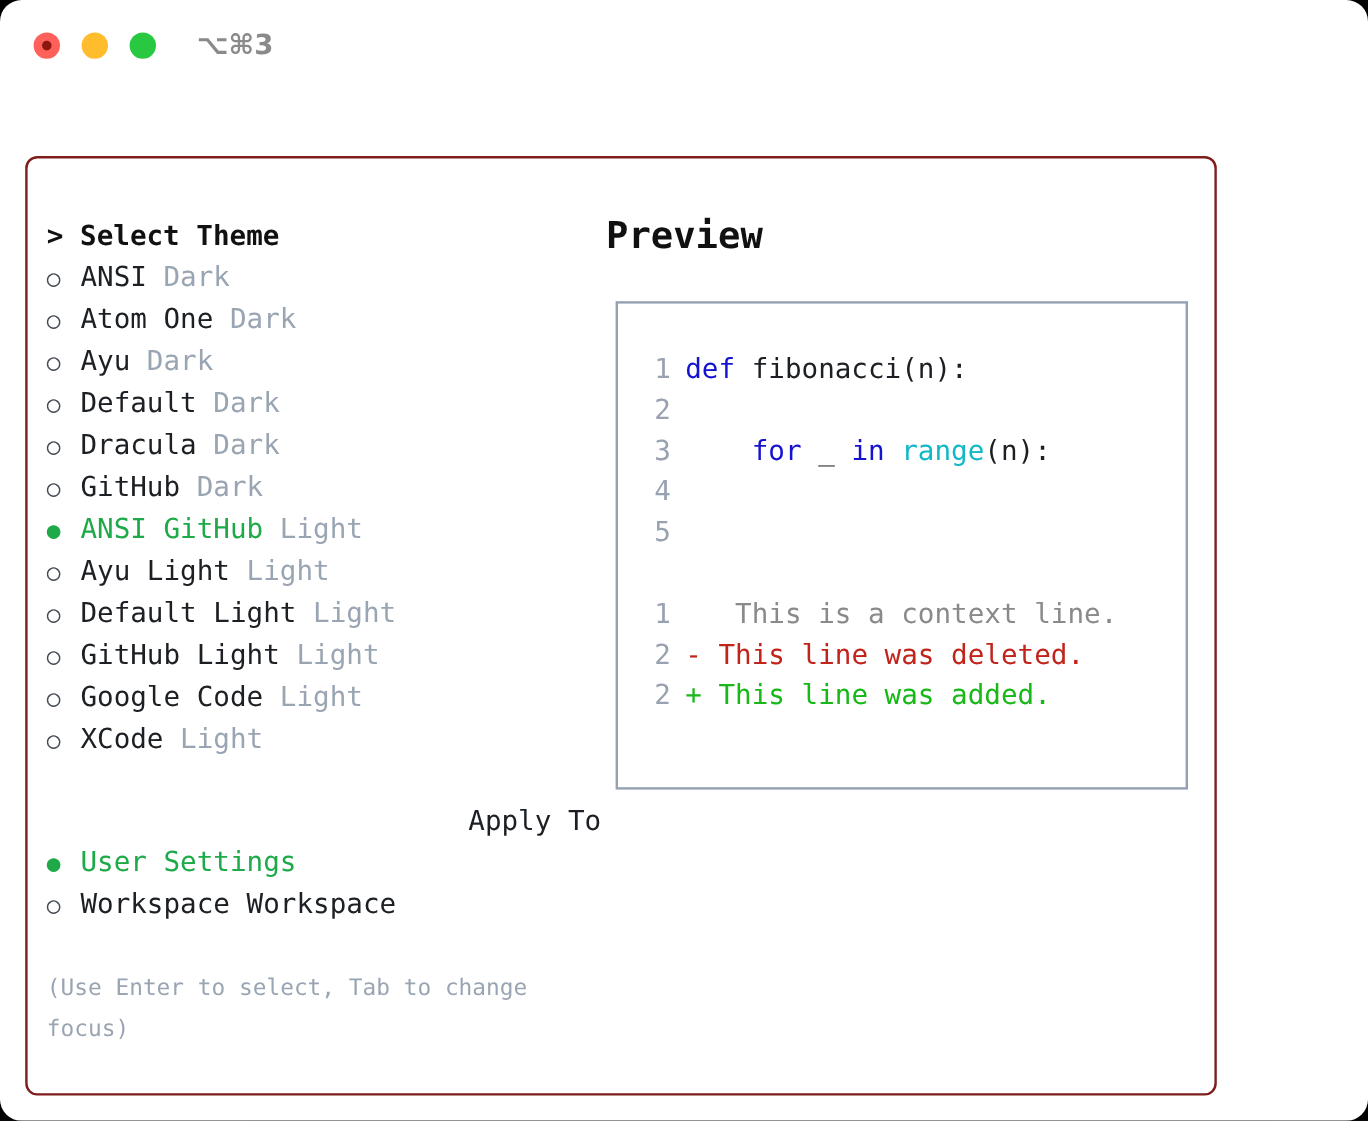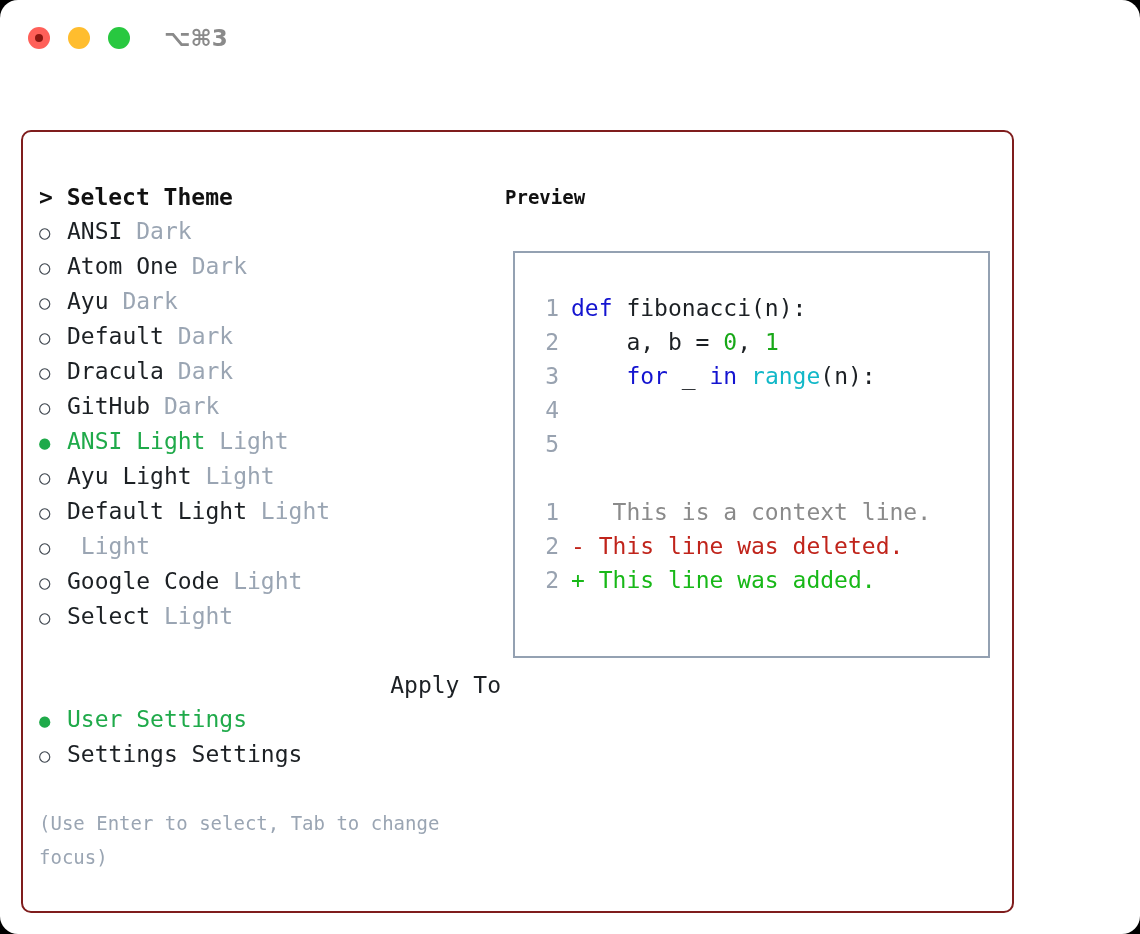--- a/index.html
+++ b/index.html
@@ -135,21 +135,21 @@
     line-height: 34px;
     color: #9aa5b3;
     width: 415px;
     white-space: normal;
     word-spacing: 0px;
   }
   .hint-block { margin-top: 34px; }
 
   
   .preview-title {
-    font-size: 19px;
+    font-size: 31px;
     font-weight: 700;
     color: #111111;
     line-height: 34px;
     margin-left: 4px;
     white-space: pre;
   }
   .code-box {
     margin-top: 37px;
     margin-left: 12px;
     width: 477px;
@@ -204,47 +204,47 @@
       <div class="col-left">
         <div class="list-title">&gt; Select Theme</div>
 
         <div id="theme-rows">
             <div class="row"><span class="marker">○</span><span class="row-label">ANSI</span><span class="row-suffix"> Dark</span></div>
             <div class="row"><span class="marker">○</span><span class="row-label">Atom One</span><span class="row-suffix"> Dark</span></div>
             <div class="row"><span class="marker">○</span><span class="row-label">Ayu</span><span class="row-suffix"> Dark</span></div>
             <div class="row"><span class="marker">○</span><span class="row-label">Default</span><span class="row-suffix"> Dark</span></div>
             <div class="row"><span class="marker">○</span><span class="row-label">Dracula</span><span class="row-suffix"> Dark</span></div>
             <div class="row"><span class="marker">○</span><span class="row-label">GitHub</span><span class="row-suffix"> Dark</span></div>
-            <div class="row selected"><span class="marker">●</span><span class="row-label">ANSI Light</span><span class="row-suffix"> Light</span></div>
+            <div class="row selected"><span class="marker">●</span><span class="row-label">ANSI GitHub</span><span class="row-suffix"> Light</span></div>
             <div class="row"><span class="marker">○</span><span class="row-label">Ayu Light</span><span class="row-suffix"> Light</span></div>
             <div class="row"><span class="marker">○</span><span class="row-label">Default Light</span><span class="row-suffix"> Light</span></div>
-            <div class="row"><span class="marker">○</span><span class="row-suffix"> Light</span></div>
+            <div class="row"><span class="marker">○</span><span class="row-label">GitHub Light</span><span class="row-suffix"> Light</span></div>
             <div class="row"><span class="marker">○</span><span class="row-label">Google Code</span><span class="row-suffix"> Light</span></div>
-            <div class="row"><span class="marker">○</span><span class="row-label">Select</span><span class="row-suffix"> Light</span></div>
+            <div class="row"><span class="marker">○</span><span class="row-label">XCode</span><span class="row-suffix"> Light</span></div>
           </div>
 
         <div class="spacer-sm"></div>
 
         <div class="section-head">Apply To</div>
 
         <div id="apply-rows">
             <div class="row selected"><span class="marker">●</span><span class="row-label">User Settings</span></div>
-            <div class="row"><span class="marker">○</span><span class="row-label">Settings Settings</span></div>
+            <div class="row"><span class="marker">○</span><span class="row-label">Workspace Workspace</span></div>
           </div>
 
         <div class="hint hint-block">(Use Enter to select, Tab to change focus)</div>
       </div>
 
       <div class="col-right">
         <div class="preview-title">Preview</div>
 
         <div class="code-box">
           <div id="code-lines">
               <div class="code-line"><span class="ln">1</span><span class="code-text"><span class="tok-kw">def </span><span class="tok-fn">fibonacci</span><span class="tok-plain">(n):</span></span></div>
-              <div class="code-line"><span class="ln">2</span><span class="code-text"><span class="tok-plain">    a, b = </span><span class="tok-num">0</span><span class="tok-plain">, </span><span class="tok-num">1</span></span></div>
+              <div class="code-line"><span class="ln">2</span></div>
               <div class="code-line"><span class="ln">3</span><span class="code-text"><span class="tok-plain">    </span><span class="tok-kw">for</span><span class="tok-plain"> _ </span><span class="tok-kw">in</span><span class="tok-plain"> </span><span class="tok-bi">range</span><span class="tok-plain">(n):</span></span></div>
               <div class="code-line"><span class="ln">4</span></div>
               <div class="code-line"><span class="ln">5</span></div>
             </div>
           <div class="blank-line"></div>
           <div id="diff-lines">
               <div class="code-line"><span class="ln">1</span><span class="code-text tok-ctx"><span> </span><span>  This is a context line.</span></span></div>
               <div class="code-line"><span class="ln">2</span><span class="code-text tok-del"><span>-</span><span> This line was deleted.</span></span></div>
               <div class="code-line"><span class="ln">2</span><span class="code-text tok-add"><span>+</span><span> This line was added.</span></span></div>
             </div>

